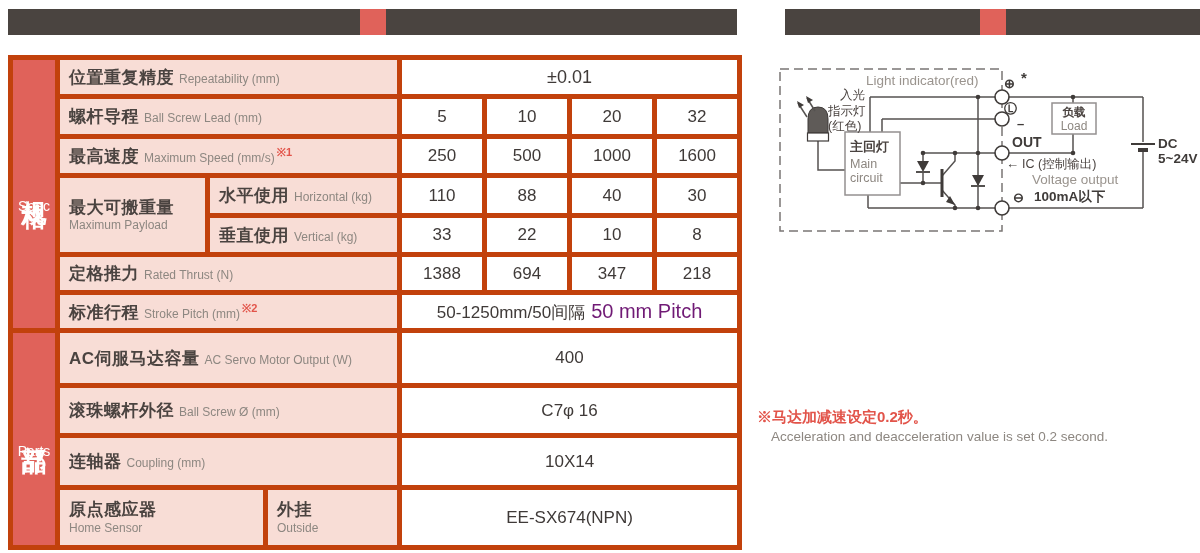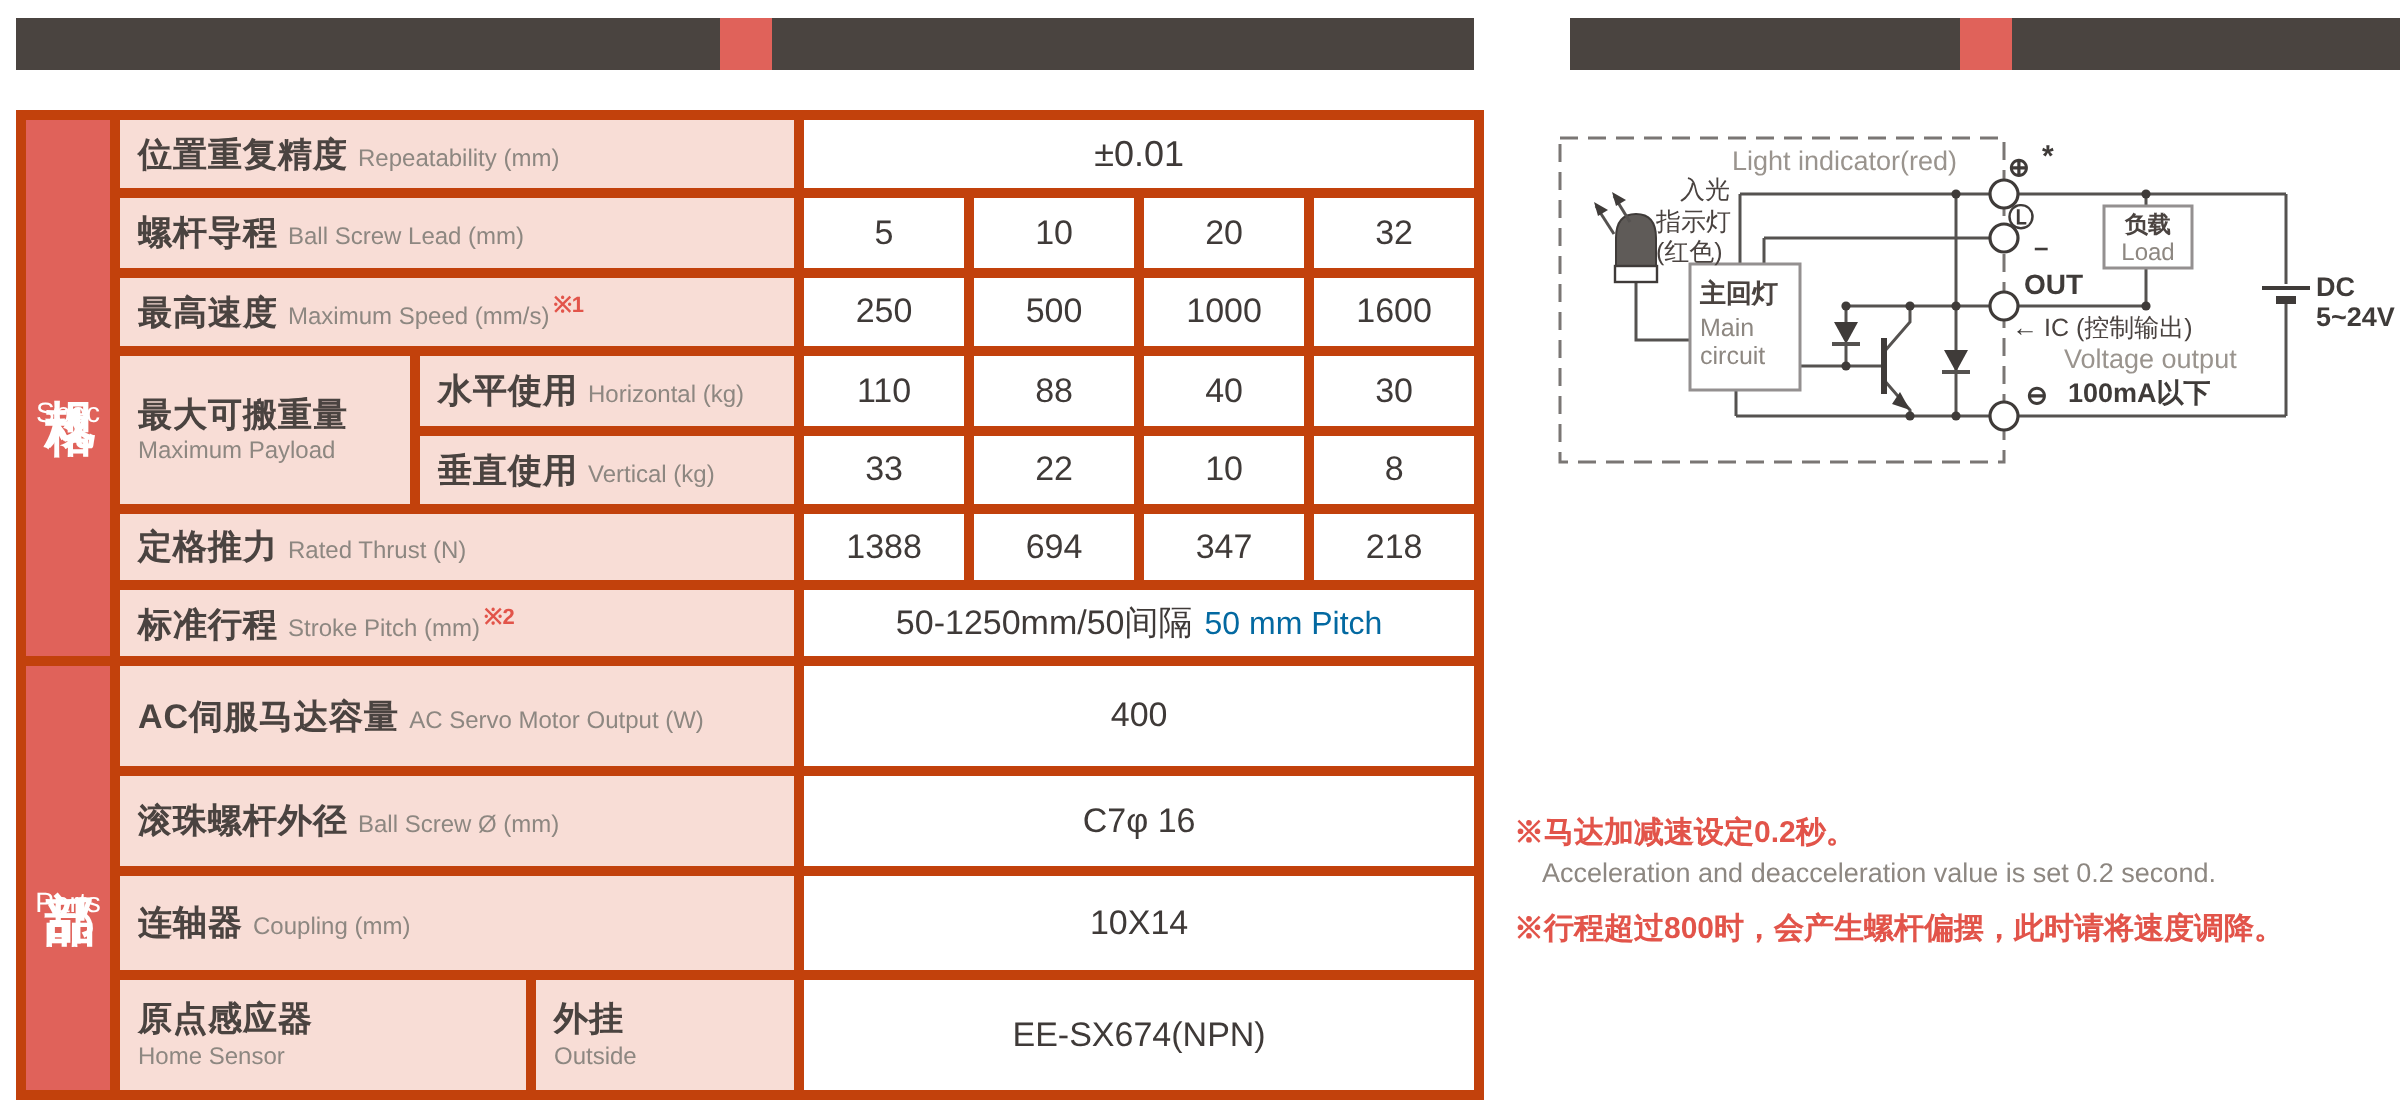--- a/index.html
+++ b/index.html
@@ -15,21 +15,21 @@
 
   
   table.spec { position:absolute; left:8px; top:55px; width:729px; border-collapse:collapse; table-layout:fixed; border:2px solid #3f3b39; }
   table.spec td { border:5px solid #c2410c; overflow:hidden; }
   td.lbl { background:#f8ddd6; padding-left:9px; vertical-align:middle; }
   td.val { background:#ffffff; text-align:center; vertical-align:middle; font-size:17px; color:#3f3a38; }
   .zh  { font-size:17px; font-weight:600; color:#4a4340; letter-spacing:0.5px; }
   .en  { font-size:12px; color:#8d8781; margin-left:5px; }
   .sup { font-size:11px; font-weight:700; color:#e2544a; vertical-align:6px; margin-left:2px; }
   .stack .zh, .stack .en { display:block; margin-left:0; line-height:1.25; }
-  .vgray { color:#0369a1; font-size:16px; margin-left:6px; }
+  .vgray { color:#701a75; font-size:20px; margin-left:6px; }
   td.side { background:#e0625a; text-align:center; vertical-align:middle; border:1px solid #504b48; }
   .side-zh { writing-mode:vertical-rl; text-orientation:upright; display:inline-block; color:#fff; font-size:25px; font-weight:700; letter-spacing:4px; line-height:1; }
   .side-en { display:block; color:#fff; font-size:14px; margin-top:5px; }
 
   
   svg.diagram { position:absolute; left:770px; top:55px; }
   .wire { stroke:#555250; stroke-width:1.5; fill:none; }
   .thick { stroke:#3f3b39; stroke-width:3; }
   .boxline { fill:#ffffff; stroke:#949090; stroke-width:1.5; }
   .dash { fill:none; stroke:#7a7674; stroke-width:1.5; stroke-dasharray:9 5; }
@@ -266,14 +266,13 @@
   <text class="t-sym" x="236" y="113">←</text>
   <text class="t-dark" x="252" y="113">IC (控制输出)</text>
   <text class="t-gray" x="262" y="129">Voltage output</text>
   <text class="t-dark-b" x="264" y="146">100mA以下</text>
   <text class="t-sym" x="243" y="147">⊖</text>
 </svg>
 
 <div class="footnotes">
   <div class="fn-zh">※马达加减速设定0.2秒。</div>
   <div class="fn-en">Acceleration and deacceleration value is set 0.2 second.</div>
-  <div class="fn-zh">※行程超过800时，会产生螺杆偏摆，此时请将速度调降。</div>
 </div>
 
 </body></html>

